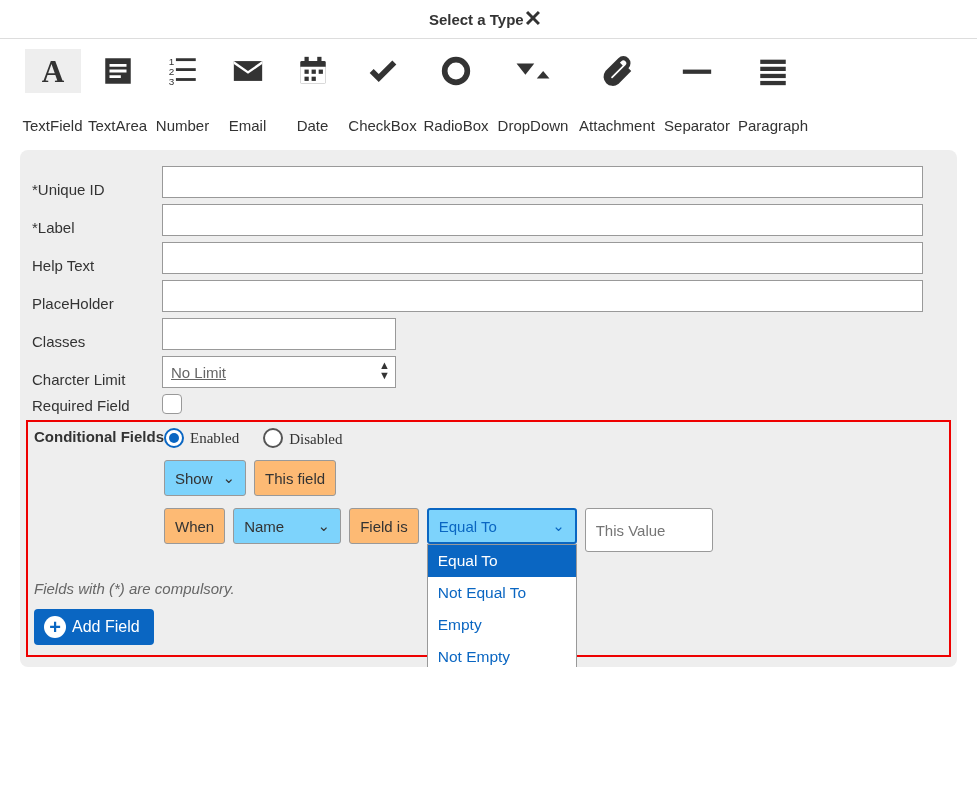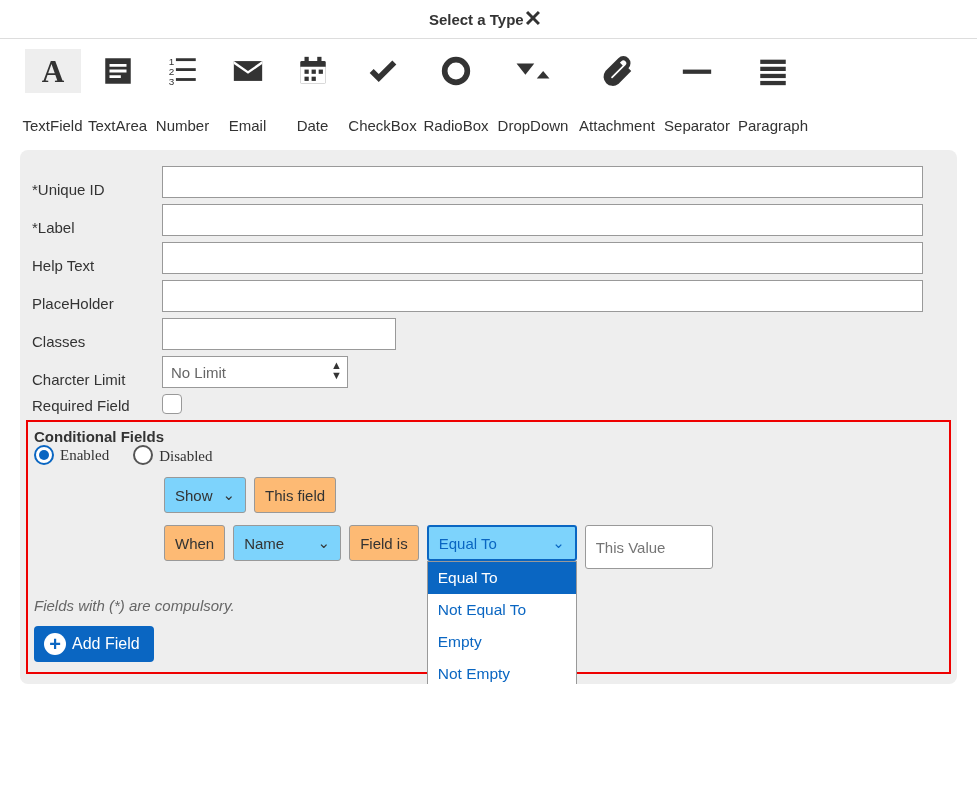--- a/index.html
+++ b/index.html
@@ -11,25 +11,25 @@
     .type-item { display: flex; flex-direction: column; align-items: center; width: 65px; text-align: center; cursor: pointer; }
     .type-item .icon-box { width: 56px; height: 44px; display: flex; align-items: center; justify-content: center; }
     .type-item.selected .icon-box { background: #eee; }
     .type-item .label { margin-top: 24px; font-size: 15px; color: #333; white-space: nowrap; }
     .form-panel { margin: 16px 20px 0 20px; background: #eee; border-radius: 8px; padding: 16px 34px 10px 12px; position: relative; }
     .field-row { display: flex; align-items: flex-end; margin-bottom: 6px; }
     .field-row label { width: 130px; font-size: 15px; color: #333; }
     .field-row input[type=text] { flex: 1; height: 32px; border: 1px solid #999; background: #fff; padding: 0 8px; font-size: 15px; }
     .classes-input { width: 234px !important; flex: none !important; }
     .spinner-wrap { position: relative; display: inline-block; }
-    .char-limit { width: 186px; height: 32px; border: 1px solid #999; padding: 0 28px 0 8px; font-size: 15px; color: #666; background: #fff; }
+    .char-limit { width: 234px; height: 32px; border: 1px solid #999; padding: 0 28px 0 8px; font-size: 15px; color: #666; background: #fff; text-decoration: underline; }
     .spinner-btns { position: absolute; right: 6px; top: 4px; font-size: 11px; line-height: 10px; color: #333; cursor: pointer; }
     .checkbox { width: 20px; height: 20px; border: 1px solid #999; border-radius: 4px; background: #fff; cursor: pointer; }
     .red-box { border: 2px solid #e00; padding: 6px 6px 10px 6px; margin-right: -28px; margin-left: -6px; }
-    .cond-row { display: flex; align-items: flex-start; flex-direction: column; }
+    .cond-row { display: flex; align-items: flex-start; }
     .cond-label { width: 130px; font-weight: 600; font-size: 15px; }
     .radio-group { display: flex; align-items: center; gap: 24px; }
     .radio { width: 20px; height: 20px; border: 2px solid #0a66c2; border-radius: 50%; display: inline-flex; align-items: center; justify-content: center; background: #fff; }
     .radio.off { border-color: #555; }
     .radio .dot { width: 10px; height: 10px; background: #0a66c2; border-radius: 50%; }
     .radio-label { font-size: 15px; margin-left: 6px; font-family: Liberation Serif, serif; }
     .cond-controls { display: flex; flex-wrap: wrap; gap: 8px; margin-top: 12px; margin-left: 130px; }
     .select-box, .static-box { height: 36px; border: 1px solid #999; background: #7dd3fc; padding: 0 10px; display: inline-flex; align-items: center; font-size: 15px; border-radius: 3px; }
     .static-box { background: #fdba74; }
     .select-box .caret { margin-left: 10px; }

